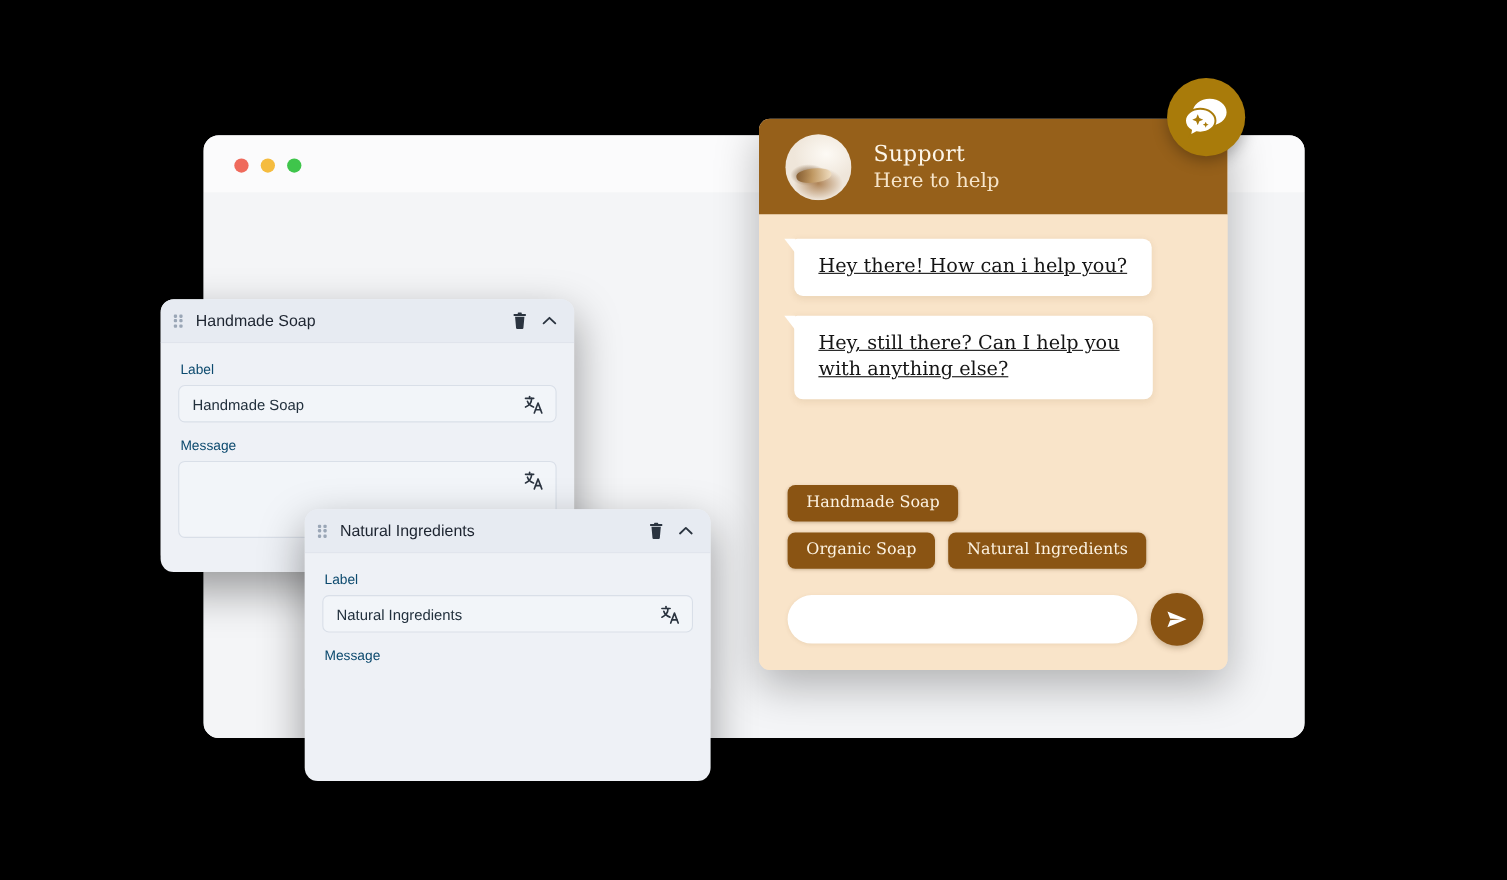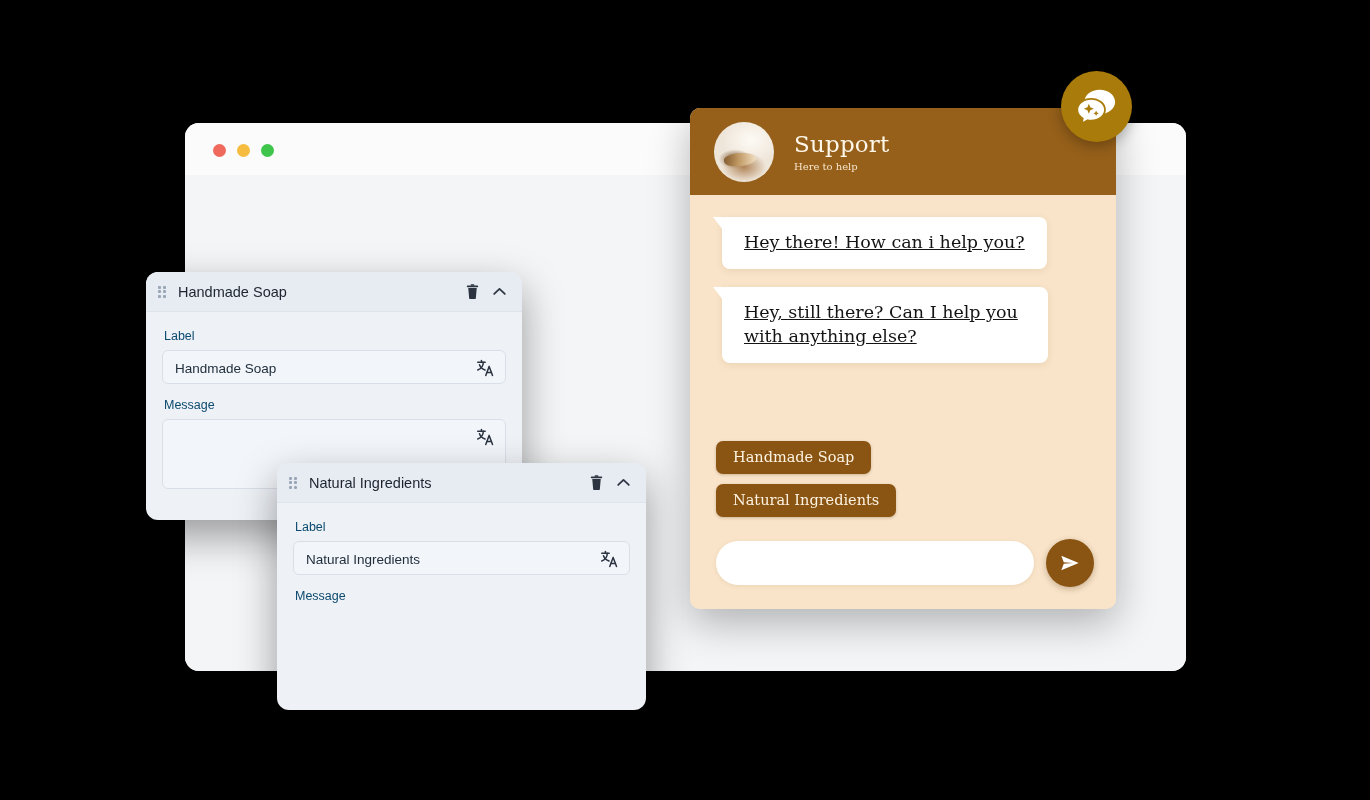--- a/index.html
+++ b/index.html
@@ -95,27 +95,27 @@
     background: linear-gradient(100deg, #7d5326 0%, #c29a63 45%, #f3e2c6 100%);
     opacity: .92;
     transform: rotate(-8deg);
   }
   #chat-header-text {
     margin-left: 20px;
     line-height: 1.15;
   }
   #chat-title {
     font-family: "DejaVu Serif", "Liberation Serif", serif;
-    font-size: 23px;
+    font-size: 20px;
     color: #fdf6e9;
     letter-spacing: .2px;
   }
   #chat-subtitle {
     font-family: "DejaVu Serif", "Liberation Serif", serif;
-    font-size: 10px;
+    font-size: 18px;
     color: #f6e4c9;
     margin-top: 4px;
   }
 
   #chat-body {
     position: relative;
     height: 414px;
     background: #f9e4c9;
     padding: 22px 24px 0 32px;
     box-sizing: border-box;
@@ -337,20 +337,21 @@
 
   <div id="chat-body">
     <div class="chat-bubble" style="max-width:285px">Hey there! How can i help you?</div>
     <div class="chat-bubble" style="max-width:282px">Hey, still there? Can I help you with anything else?</div>
 
     <div id="chat-quick-replies">
       <div id="chip-row-1">
         <div class="chip">Handmade Soap</div>
       </div>
       <div id="chip-row-2">
+        <div class="chip">Organic Soap</div>
         <div class="chip">Natural Ingredients</div>
       </div>
     </div>
 
     <div id="chat-input-row">
       <input id="chat-input" type="text" value="" placeholder="" style="">
       <div id="chat-send-button">
         <svg width="22" height="22" viewBox="0 0 24 24">
           <path d="M2.5 4.2 L21.5 12 L2.5 19.8 L5.2 12.9 L15.5 12 L5.2 11.1 Z" fill="#ffffff"></path>
         </svg>

